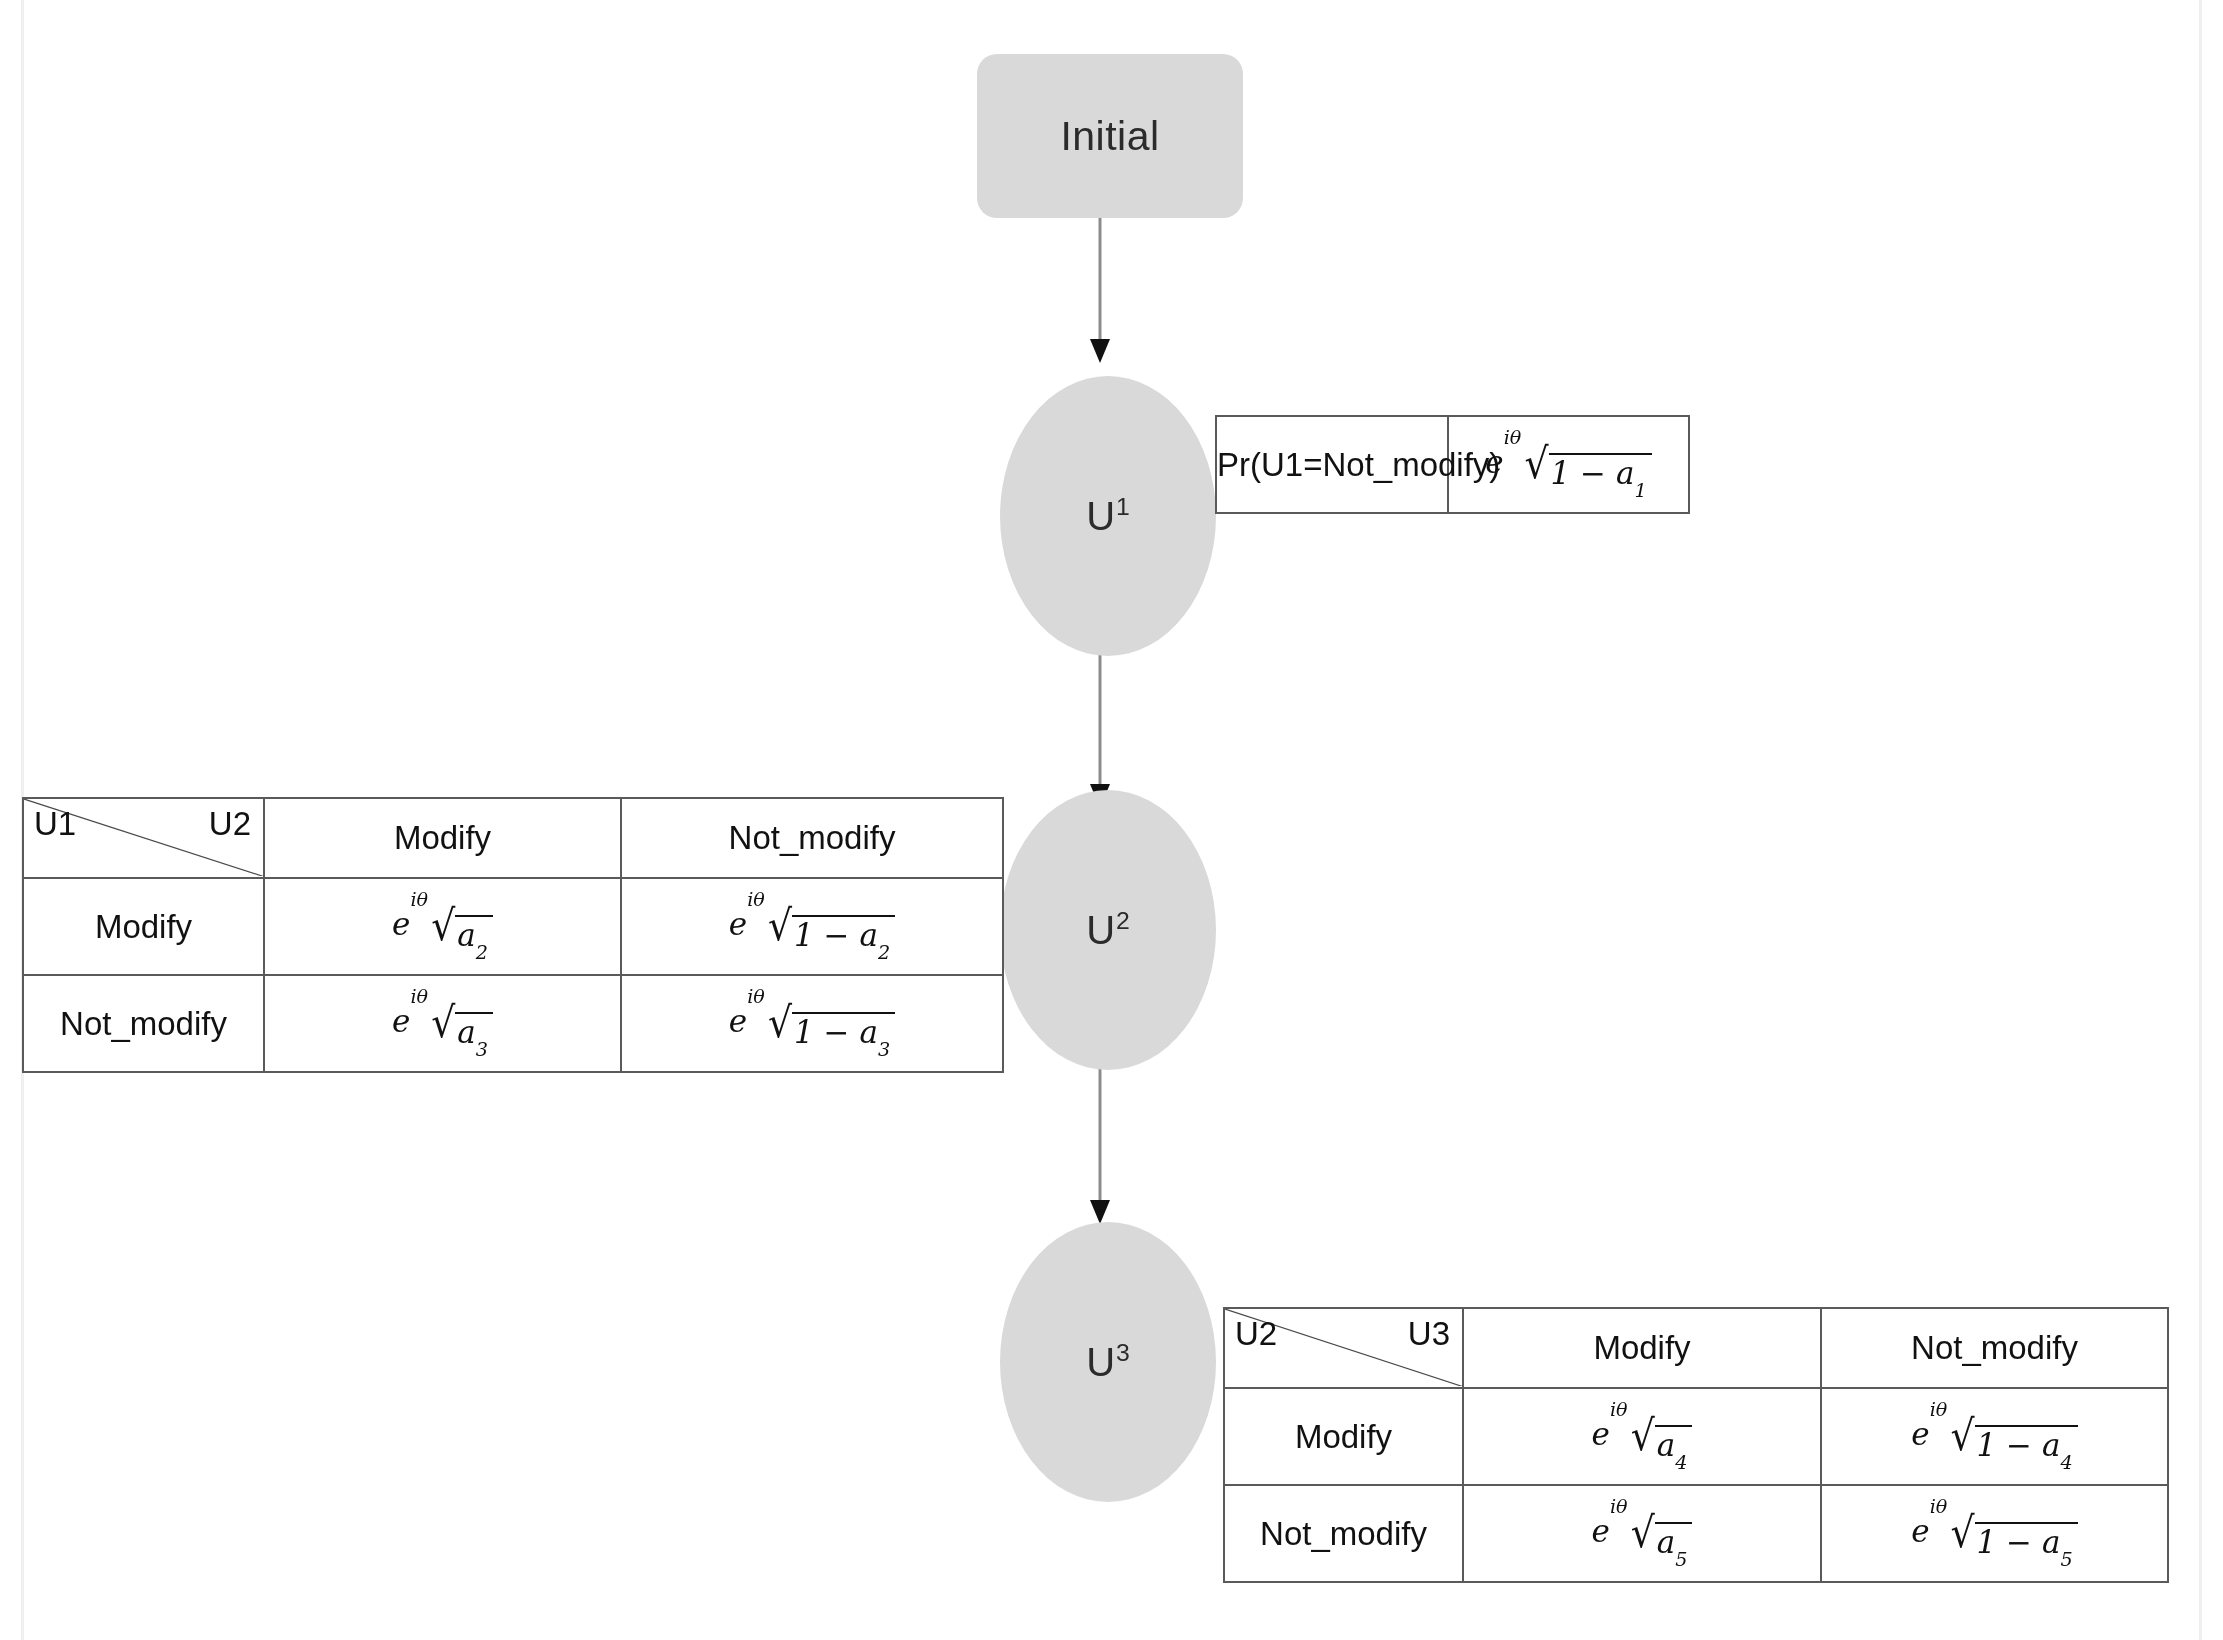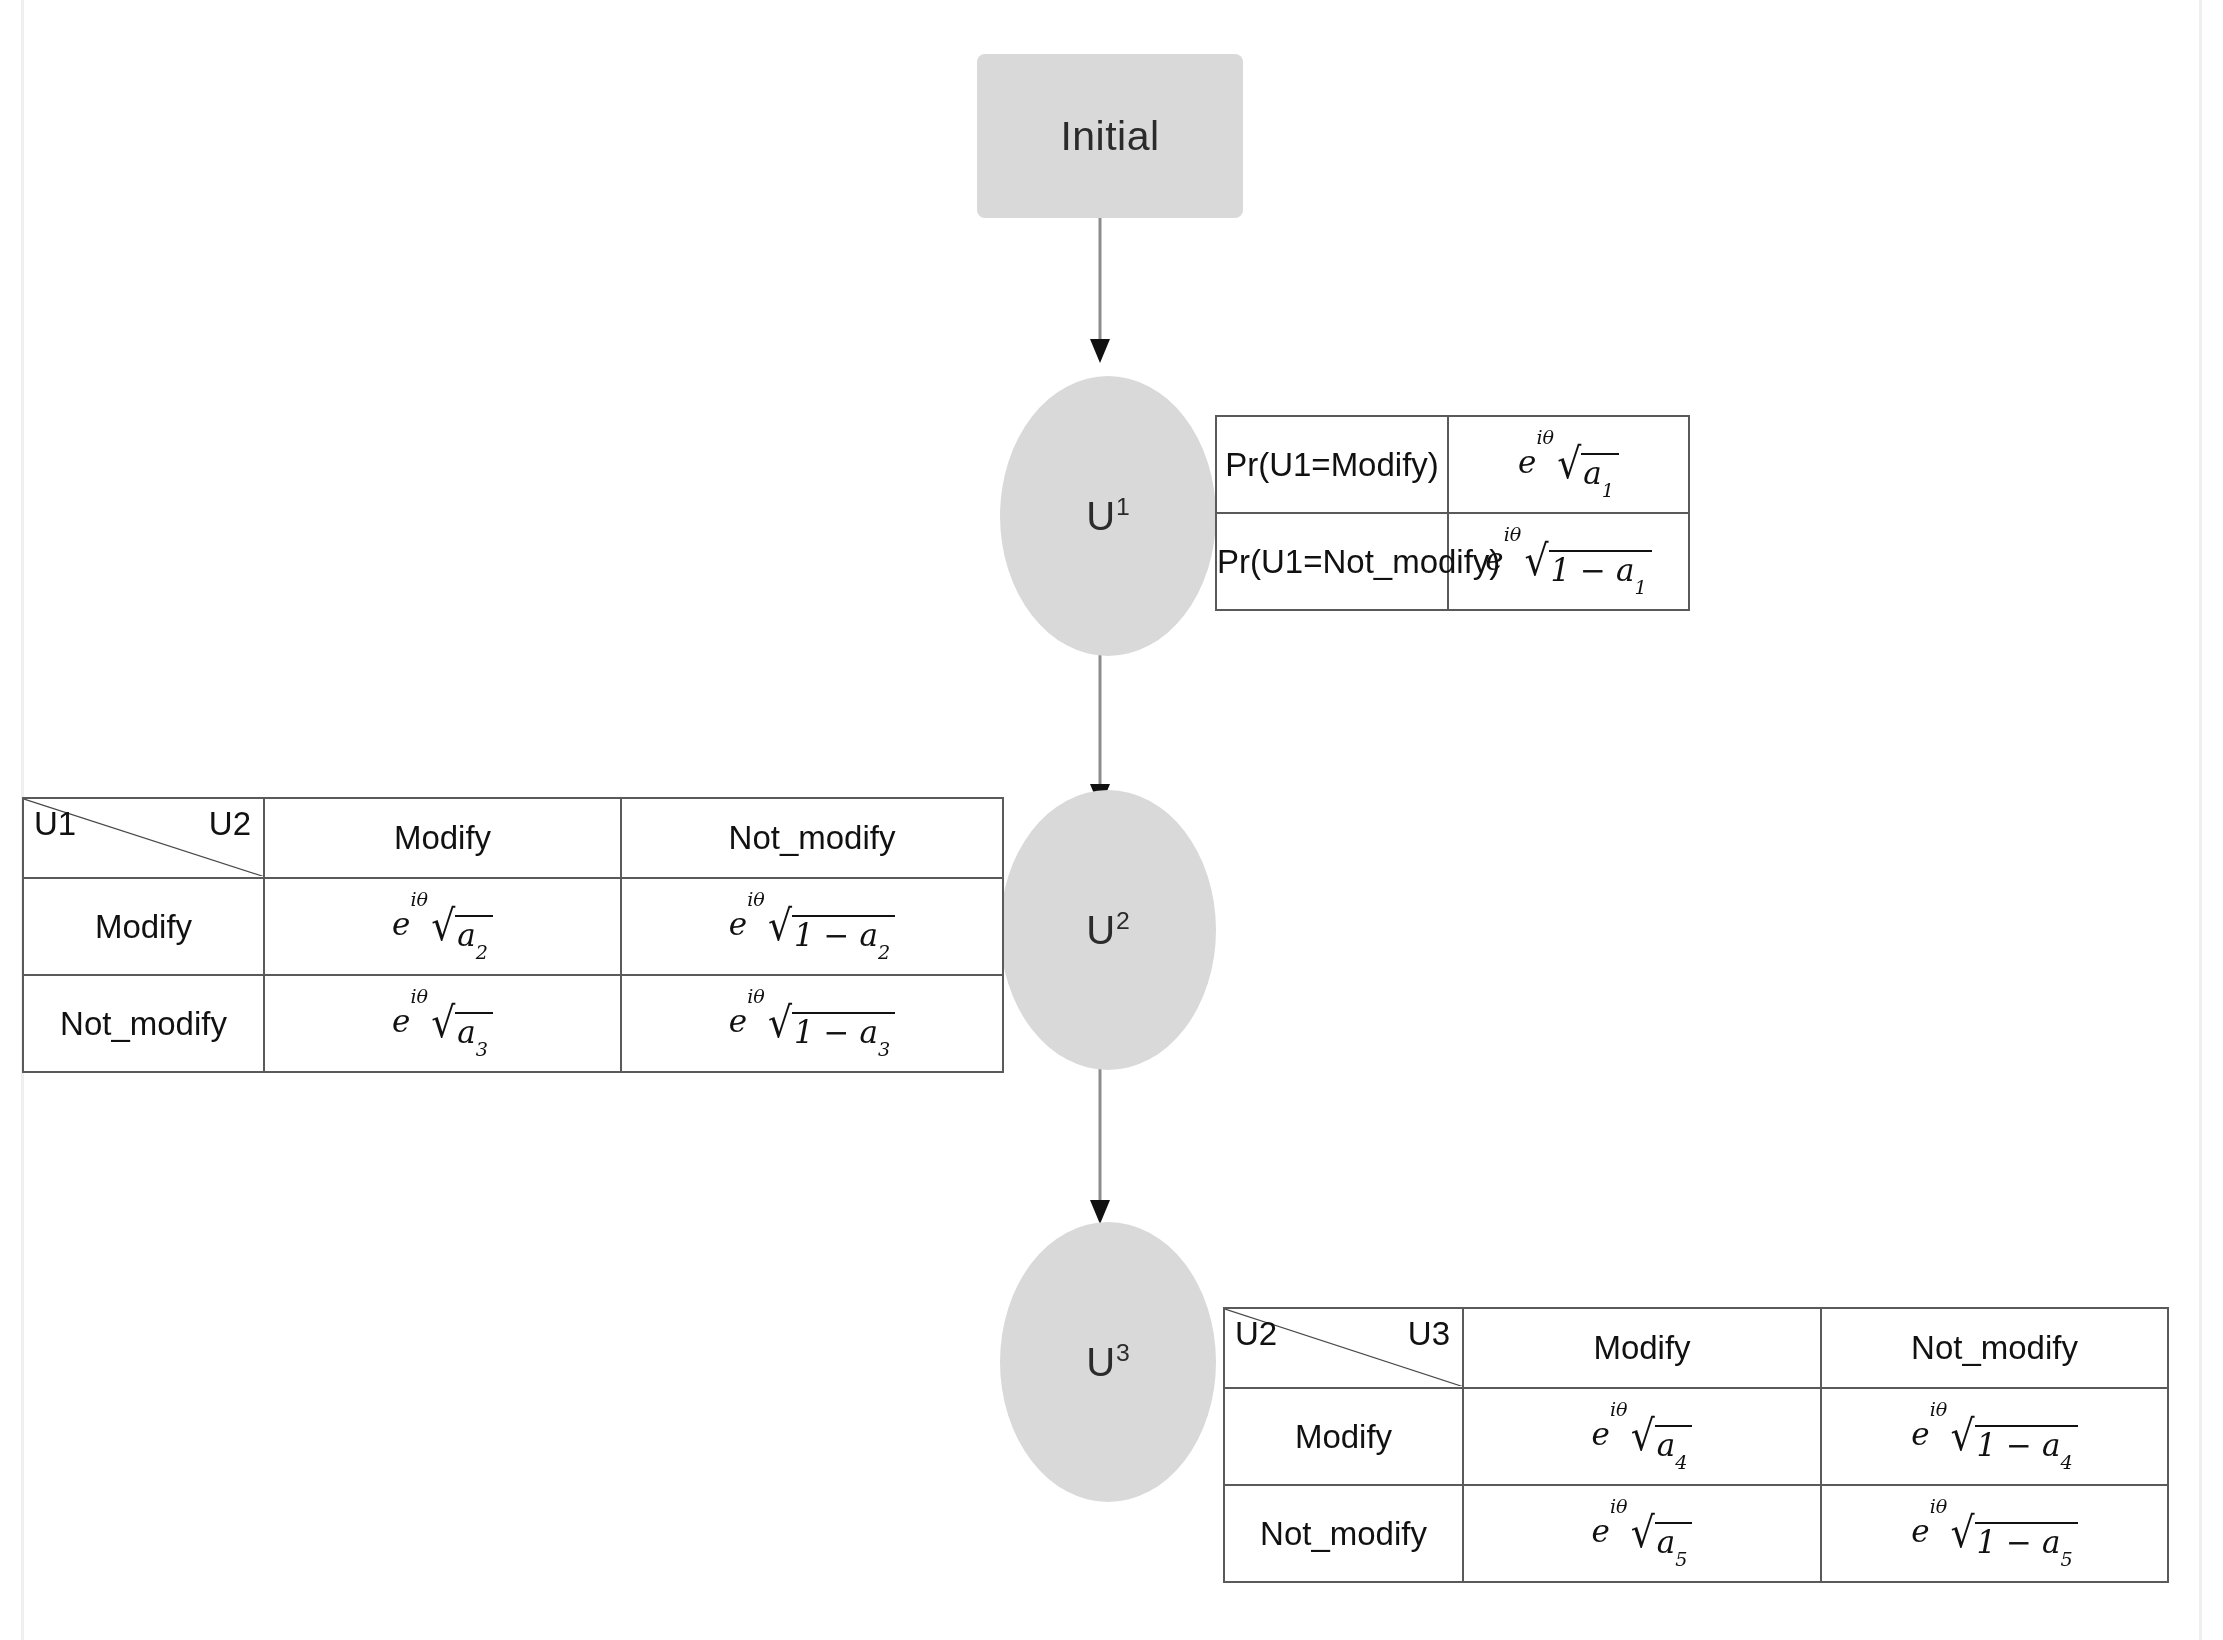--- a/index.html
+++ b/index.html
@@ -34,21 +34,21 @@
   
   .node {
     position: absolute;
     background: #d9d9d9;
     display: flex;
     align-items: center;
     justify-content: center;
     color: #2b2b2b;
   }
   .node.initial {
-    border-radius: 8px;
+    border-radius: 20px;
     font-size: 41px;
     letter-spacing: 0.5px;
   }
   .node.ellipse {
     border-radius: 50%;
     font-size: 40px;
   }
   .node .sup {
     font-size: 0.62em;
     vertical-align: super;
@@ -195,35 +195,20 @@
   </div>
 
   <table class="tbl" style="left:1215px; top:415px; width:473px;">
     <colgroup>
         <col style="width:232px">
         <col style="width:241px">
       </colgroup>
     <tbody>
       <tr>
         <td class="hdr" style="height:95px;">
-          <span>Pr(U</span><span class="sup">1</span><span>=Modify)</span>
-        </td>
-        <td>
-          <span class="math">
-            <span class="ex">e</span>
-              <span class="expo">iθ</span>
-            <span class="rad">
-                <span class="glyph">√</span>
-                <span class="body"><span>a</span><span class="sub">1</span></span>
-              </span>
-          </span>
-        </td>
-      </tr>
-      <tr>
-        <td class="hdr" style="height:95px;">
           <span>Pr(U</span><span class="sup">1</span><span>=Not_modify)</span>
         </td>
         <td>
           <span class="math">
             <span class="ex">e</span>
               <span class="expo">iθ</span>
             <span class="rad">
                 <span class="glyph">√</span>
                 <span class="body"><span>1 − a</span><span class="sub">1</span></span>
               </span>

